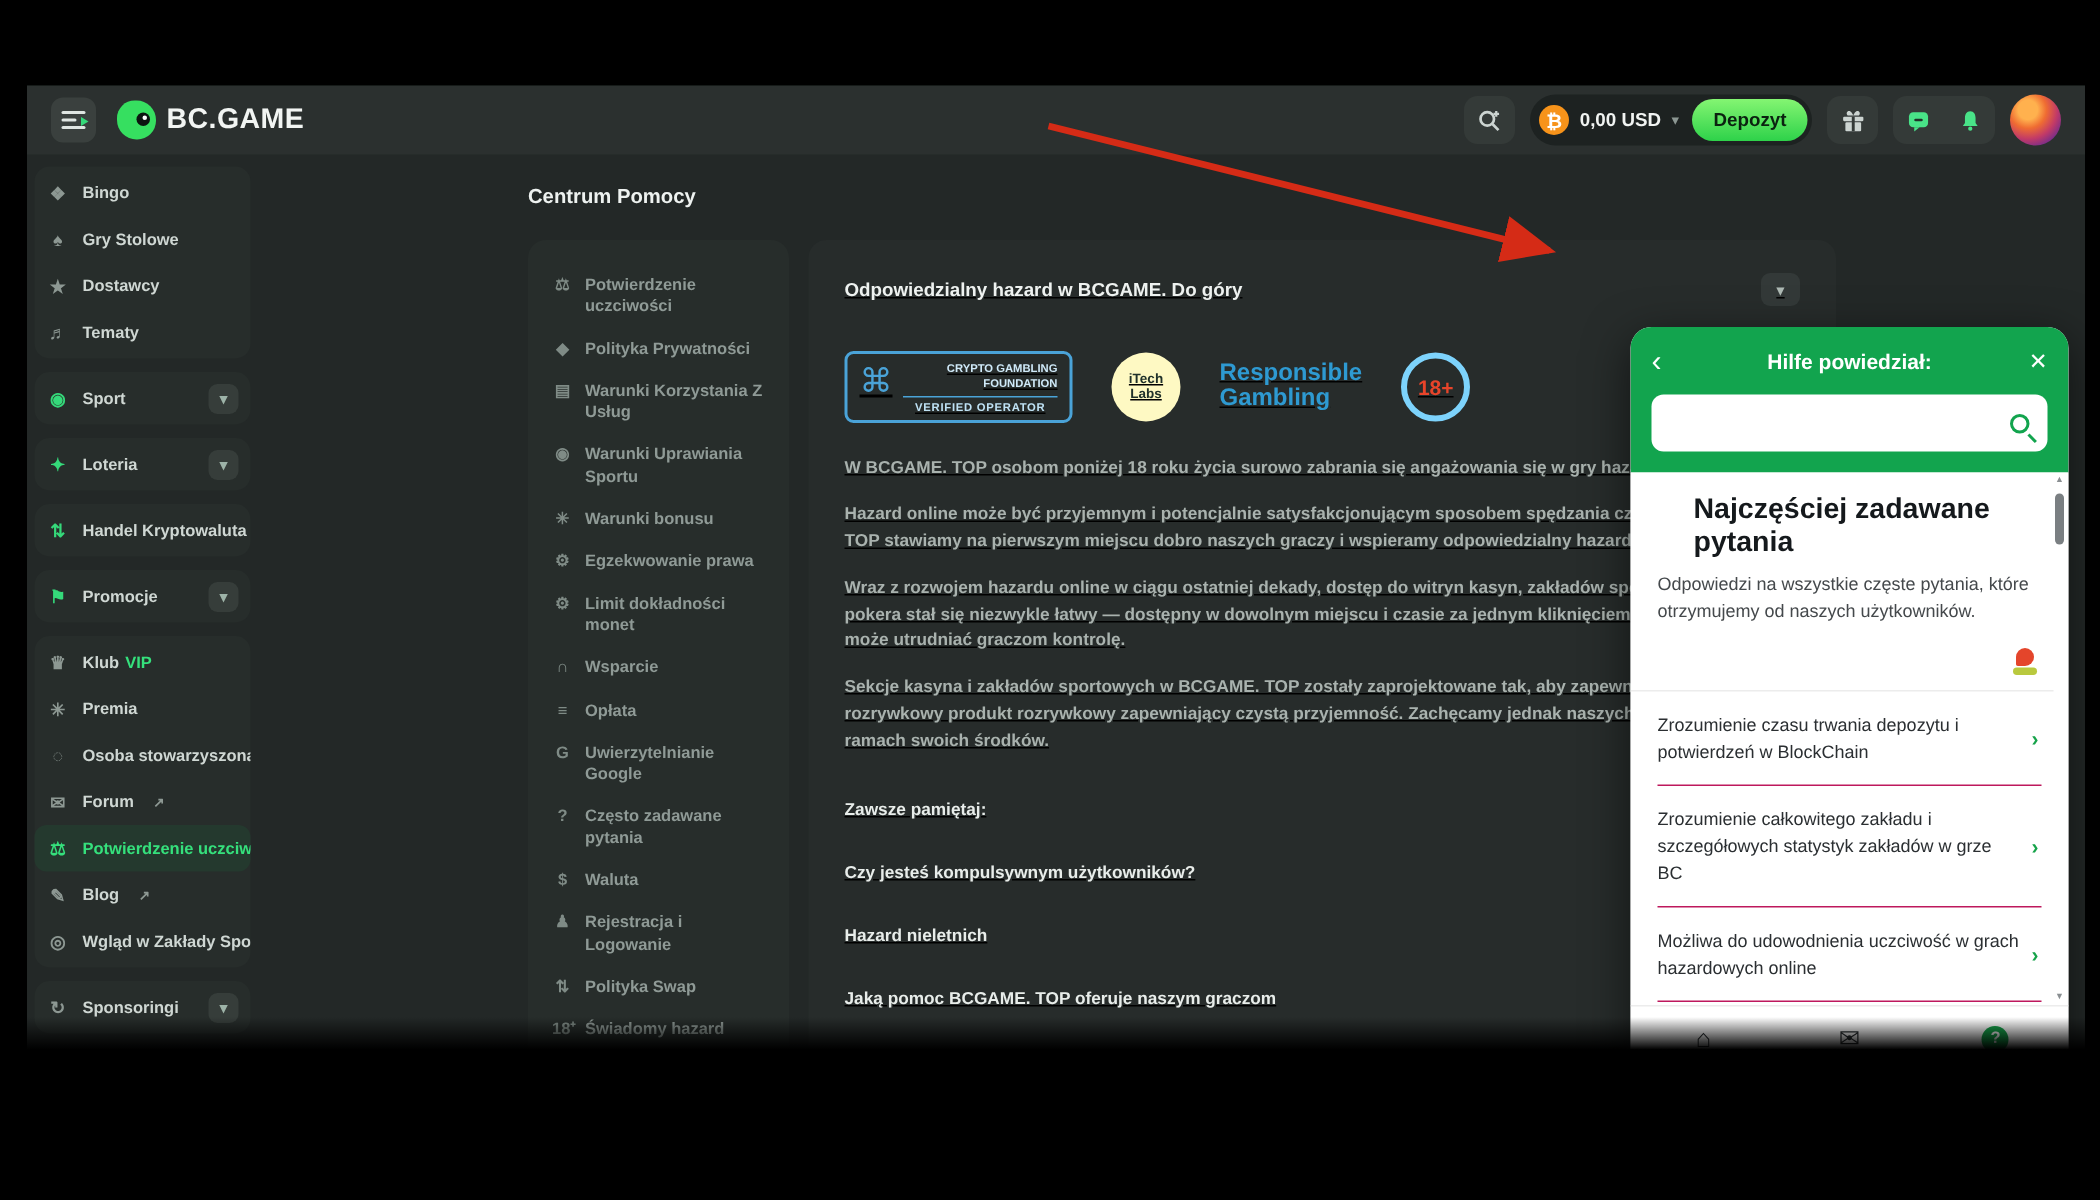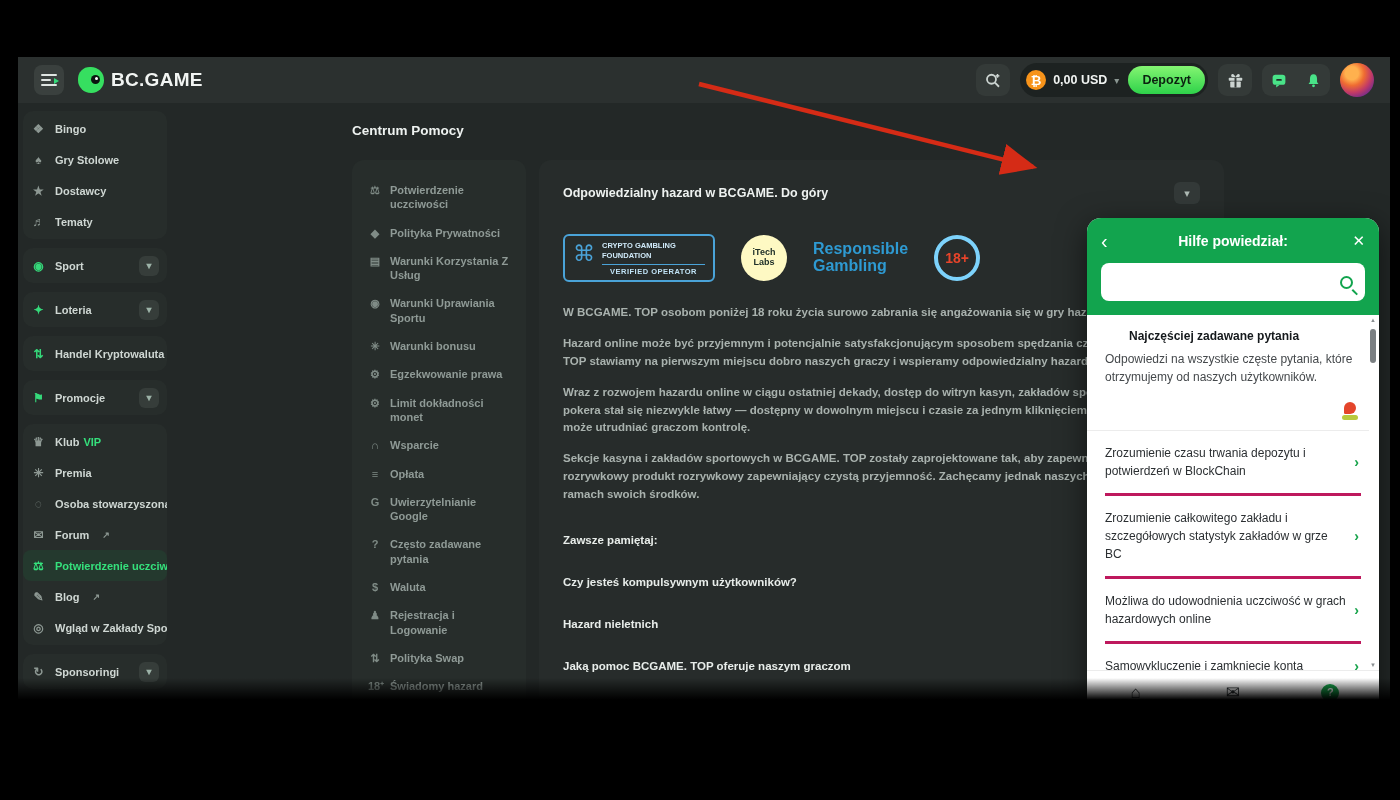--- a/index.html
+++ b/index.html
@@ -40,28 +40,28 @@
   .ext { font-size:9px; color:#8d9893; margin-left:4px; }
   .trail { margin-left:auto; width:20px; height:20px; min-width:20px; background:#363d3a; border-radius:6px; color:#9db3a8; font-size:10px; display:flex; align-items:center; justify-content:center; }
 
   
   .hc-title { position:absolute; left:334px; top:66px; color:#eef2f0; font-size:13.5px; font-weight:bold; z-index:3; }
   .helpnav { position:absolute; left:334px; top:103px; width:174px; bottom:-40px; background:#272d2b; border-radius:12px; padding:16px 10px; z-index:3; overflow:hidden; }
   .hn-item { display:flex; gap:8px; color:#8f9a96; font-size:11px; font-weight:bold; padding:7px 6px; border-radius:8px; cursor:pointer; line-height:1.3; align-items:flex-start; }
   .hn-ic { width:14px; min-width:14px; text-align:center; font-size:11px; margin-top:0px; color:#7f8b86; }
 
   
-  .content-card { position:absolute; left:521px; top:103px; width:685px; height:573px; background:#272c2b; border-radius:12px; padding:22px 24px; z-index:2; overflow:hidden; }
+  .content-card { position:absolute; left:521px; top:103px; width:685px; height:573px; background:#272c2b; border-radius:12px; padding:22px 24px; z-index:2; overflow:hidden;text-decoration:underline; }
   .content-head { display:flex; align-items:center; }
   .content-head h2 { color:#eef2f0; font-size:12.5px; font-weight:bold; }
   .collapse-btn { margin-left:auto; width:26px; height:22px; background:#333938; border-radius:6px; color:#aebab4; font-size:11px; display:flex; align-items:center; justify-content:center; cursor:pointer; }
   .badges { display:flex; align-items:center; gap:26px; margin:30px 0 22px 0; }
   .cgf-badge { border:2px solid #4aa3d8; border-radius:6px; padding:5px 8px 4px 8px; display:flex; gap:7px; color:#bfe2f5; width:152px; }
   .cgf-knot { color:#4aa3d8; font-size:22px; line-height:1; margin-top:2px; }
-  .cgf-txt { font-size:7.5px; flex:1; line-height:1.35; color:#cfe9f8; font-weight:bold; }
+  .cgf-txt { font-size:7.5px; text-align:right; flex:1; line-height:1.35; color:#cfe9f8; font-weight:bold; }
   .cgf-foot { font-size:7.5px; letter-spacing:.5px; margin-top:3px; border-top:1px solid #4aa3d8; padding-top:2px; text-align:center; font-weight:bold; }
   .itech { width:46px; height:46px; border-radius:50%; background:#fef9c3; color:#20312a; display:flex; align-items:center; justify-content:center; text-align:center; font-size:9px; font-weight:bold; line-height:1.1; }
   .rg-logo { color:#2e9ad2; font-size:16px; font-weight:bold; line-height:1.05; }
   .badge18 { width:46px; height:46px; border-radius:50%; border:4px solid #7dd3fc; color:#e8442a; font-weight:bold; font-size:14px; display:flex; align-items:center; justify-content:center; }
   .content-card p { color:#a9b2ae; font-size:11.5px; line-height:1.55; margin-bottom:13px; font-weight:bold; }
   .content-card h3 { color:#e8edea; font-size:11.5px; font-weight:bold; margin:30px 0 0 0; }
 
   
   .arrow-layer { position:absolute; left:685px; top:70px; width:380px; height:120px; z-index:6; pointer-events:none; }
 
@@ -75,27 +75,27 @@
   .w-title-row { display:flex; align-items:center; color:#fff; height:26px; }
   .w-back { font-size:20px; cursor:pointer; width:20px; }
   .w-title { flex:1; text-align:center; font-weight:bold; font-size:14px; }
   .w-close { font-size:15px; cursor:pointer; width:20px; text-align:right; }
   .w-search { margin-top:9px; background:#fff; border-radius:8px; height:38px; display:flex; align-items:center; padding:0 12px; }
   .w-search input { border:none; outline:none; flex:1; font-size:13px; font-family:"Liberation Sans",sans-serif; }
   .mag { width:13px; height:13px; border:2px solid #12a44e; border-radius:50%; position:relative; }
   .mag::after { content:""; position:absolute; left:11px; top:11px; width:7px; height:2px; background:#12a44e; transform:rotate(45deg); transform-origin:0 0; }
   .w-body { flex:1; position:relative; overflow:hidden; background:#fff; }
   .w-scroll { position:absolute; inset:0 10px 0 0; padding:14px 8px 6px 18px; }
-  .faq-title { color:#15191c; font-size:12px; font-weight:bold; margin-bottom:7px;padding-left:24px; }
+  .faq-title { color:#15191c; font-size:19px; font-weight:bold; margin-bottom:7px;padding-left:24px; }
   .faq-desc { color:#45494c; font-size:12px; line-height:1.5; }
   .plant { margin:16px 2px 10px auto; width:18px; height:18px; position:relative; }
   .plant::before { content:""; position:absolute; left:3px; top:0; width:12px; height:12px; background:#e4452b; border-radius:50% 50% 50% 10%; }
   .plant::after { content:""; position:absolute; left:1px; bottom:0; width:16px; height:5px; background:#b9c93e; border-radius:3px; }
   .faq-sep { height:1px; background:#ececec; margin:0 -8px 0 -18px; }
-  .faq-item { display:flex; align-items:center; gap:8px; padding:13px 2px 13px 0; border-bottom:3px solid #be185d; cursor:pointer; }
+  .faq-item { display:flex; align-items:center; gap:8px; padding:13px 2px 13px 0; border-bottom:1px solid #be185d; cursor:pointer; }
   .faq-item:last-child { border-bottom:none; }
   .faq-text { flex:1; color:#2b2f32; font-size:12px; line-height:1.5; }
   .faq-chev { color:#16a34a; font-weight:bold; font-size:14px; }
   .w-scrollbar { position:absolute; right:2px; top:2px; bottom:2px; width:8px; }
   .w-scrollbar .tri { position:absolute; left:1px; font-size:6px; color:#8a8f92; }
   .w-scrollbar .thumb { position:absolute; left:1px; top:12px; width:6px; height:34px; background:#7a7f82; border-radius:3px; }
   .w-nav { height:60px; border-top:1px solid #ececec; display:flex; align-items:center; background:#fff; }
   .w-nav-item { flex:1; display:flex; flex-direction:column; align-items:center; gap:3px; cursor:pointer; color:#2f3437; }
   .w-nav-ic { font-size:17px; line-height:1; height:19px; }
   .w-nav-label { font-size:11.5px; font-weight:bold; }

